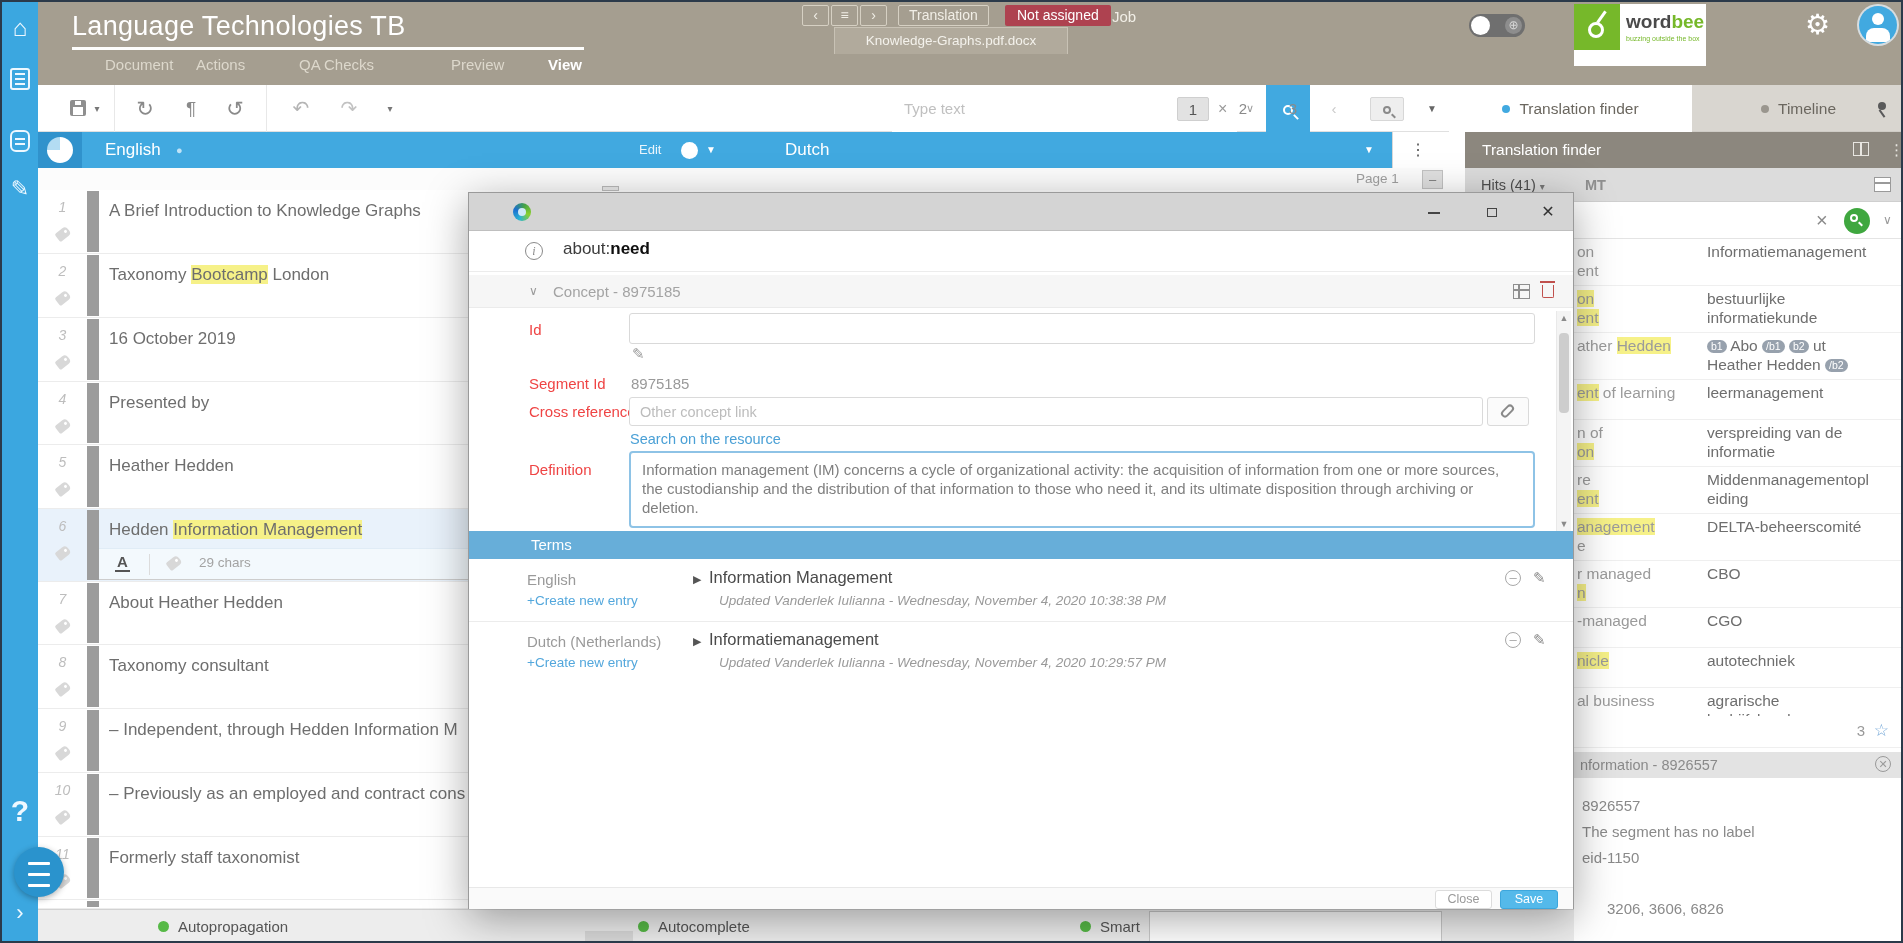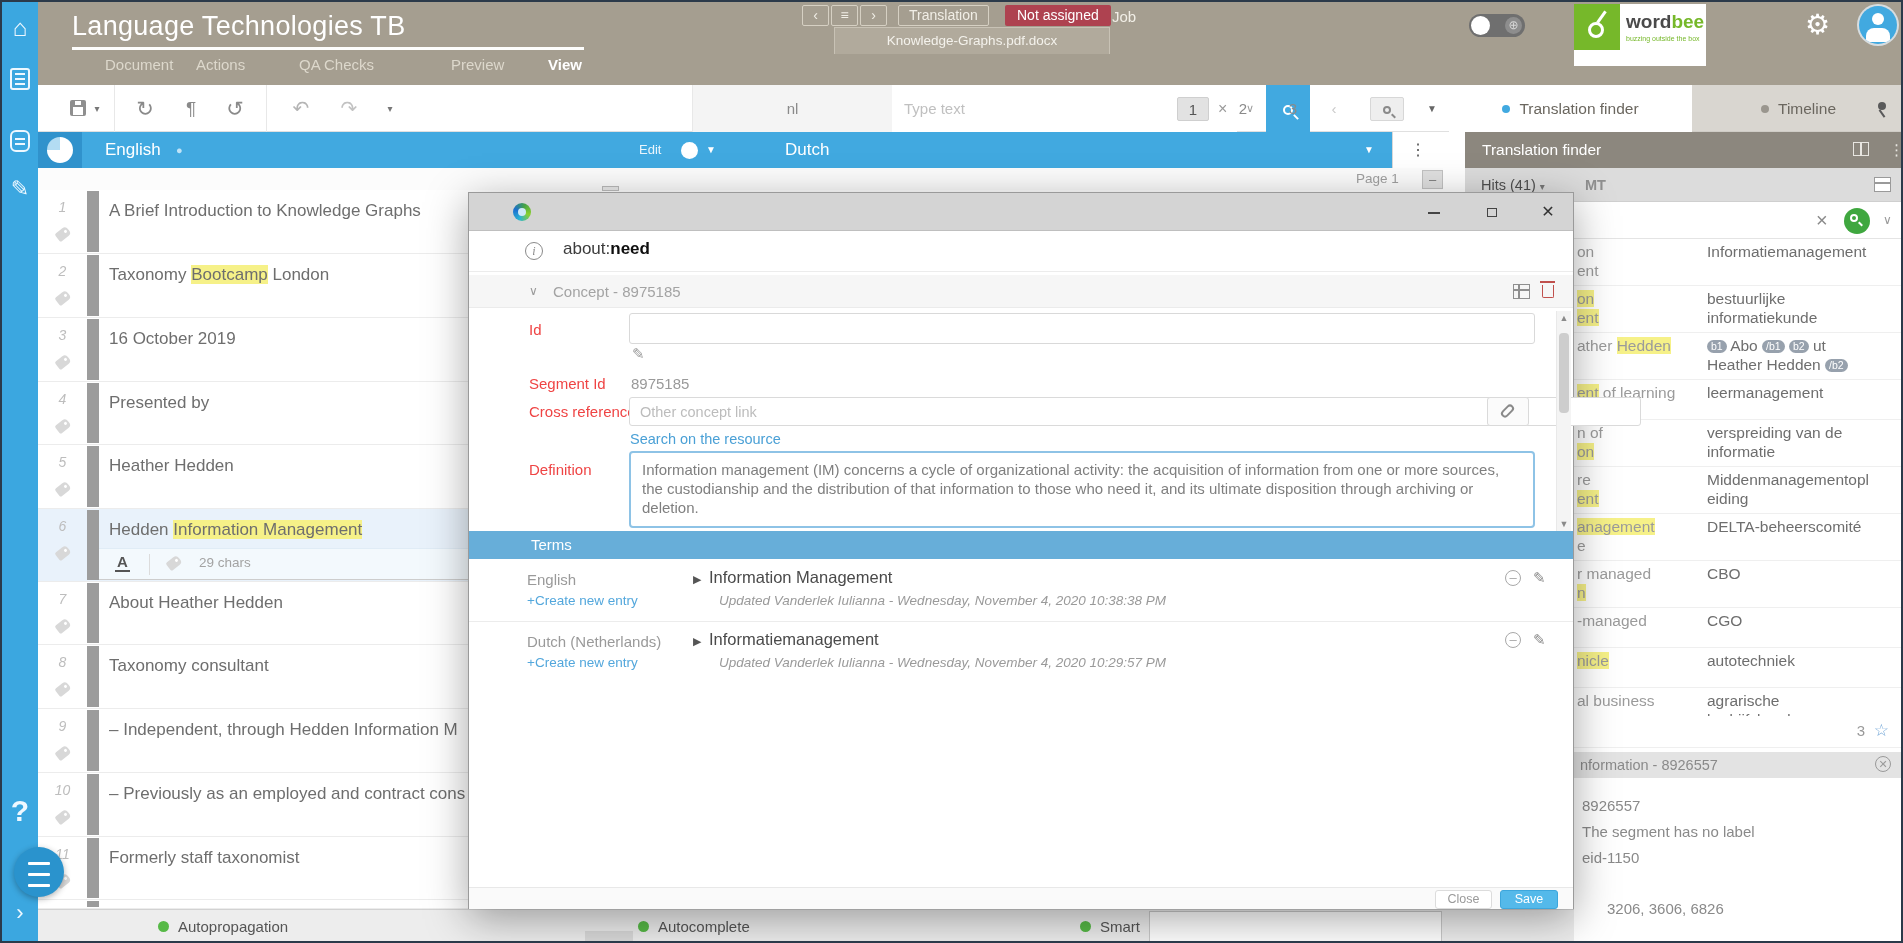--- a/index.html
+++ b/index.html
@@ -23,21 +23,21 @@
   #title-underline { position:absolute; left:34px; top:45px; width:512px; height:3px; background:#fdfdfc; }
   .menu-item { position:absolute; top:54px; font-size:15px; color:#ddd8cc; cursor:pointer; }
   .menu-item.active { color:#fff; font-weight:bold; }
   .nav-btn { position:absolute; top:3px; width:27px; height:21px; border:1px solid #d6d0c3; color:#f1eee6;
              text-align:center; line-height:19px; font-size:14px; border-radius:2px; }
   .top-btn { position:absolute; top:3px; height:21px; border:1px solid #d6d0c3; color:#f1eee6;
              text-align:center; line-height:19px; font-size:14px; border-radius:2px; padding:0 10px; }
   #badge-na { position:absolute; top:3px; left:967px; height:21px; background:#ae4250; color:#fff;
               font-size:14px; line-height:21px; padding:0 12px; border-radius:2px; }
   #job-label { position:absolute; top:6px; left:1074px; color:#f1eee6; font-size:15px; }
-  #doc-tab { position:absolute; top:25px; left:796px; width:276px; height:27px; background:#b1aa9c;
+  #doc-tab { position:absolute; top:25px; left:796px; width:234px; height:27px; background:#b1aa9c;
              border:1px solid #c8c2b5; border-bottom:none; color:#f4f2ec; font-size:13.5px;
              text-align:center; line-height:26px; }
   #toggle { position:absolute; left:1431px; top:12px; width:56px; height:23px; background:#6f6f6f; border-radius:12px; }
   #toggle .knob { position:absolute; left:2px; top:2px; width:19px; height:19px; background:#fff; border-radius:50%; }
   #toggle .globe { position:absolute; right:3px; top:3px; width:17px; height:17px; border-radius:50%;
                    background:#8d8d8d; color:#d6d6d6; font-size:12px; line-height:16px; text-align:center; }
   #brand { position:absolute; left:1536px; top:2px; width:132px; height:62px; background:#fff;padding-left:8px; }
   #brand .sq { position:absolute; left:0; top:0; width:46px; height:46px; background:#76b82a; }
   #brand .sq .dot { position:absolute; left:14px; top:18px; width:16px; height:16px; border:3px solid #fff; border-radius:50%;}
   #brand .sq .ant { position:absolute; left:26px; top:6px; width:3px; height:14px; background:#fff; transform:rotate(35deg); }
@@ -185,21 +185,21 @@
   #grid-ic:after { content:""; position:absolute; left:4px; top:0; width:1.5px; height:100%; background:#8f8f8f; }
   #grid-ic:before { content:""; position:absolute; left:0; top:4px; width:100%; height:1.5px; background:#8f8f8f; }
   #trash-ic { position:absolute; left:1073px; top:10px; width:12px; height:13px; border:1.5px solid #c0504d;
               border-top:none; border-radius:0 0 2px 2px; }
   #trash-ic:before { content:""; position:absolute; left:-3px; top:-4px; width:15px; height:2px; background:#c0504d; }
   .fld-lbl { position:absolute; left:60px; font-size:15px; color:#ef4444; }
   .fld-val { position:absolute; left:162px; font-size:15px; color:#9a9a9a; }
   #id-input { position:absolute; left:160px; top:120px; width:906px; height:31px; border:1px solid #d9d9d9;
               border-radius:3px; font-size:15px; padding:0 10px; color:#555; outline:none; font-family:"Liberation Sans",sans-serif;}
   #pencil-ic { position:absolute; left:163px; top:152px; color:#9a9a9a; font-size:15px; }
-  #cross-input { position:absolute; left:160px; top:204px; width:1012px; height:29px; border:1px solid #dadada;
+  #cross-input { position:absolute; left:160px; top:204px; width:854px; height:29px; border:1px solid #dadada;
                  border-radius:3px; font-size:14.5px; padding:0 10px; color:#555; outline:none; font-family:"Liberation Sans",sans-serif;}
   #cross-input::placeholder { color:#bcbcbc; }
   #link-btn { position:absolute; left:1018px; top:204px; width:42px; height:29px; border:1px solid #dadada;
               border-radius:3px; background:#fbfbfb; }
   #link-btn i { position:absolute; left:12px; top:9px; width:15px; height:8px; border:2px solid #8a8a8a; border-radius:5px;
                 transform:rotate(-45deg); }
   #search-res { position:absolute; left:161px; top:238px; font-size:14.5px; color:#4aa0d6; }
   #def-box { position:absolute; left:160px; top:258px; width:906px; height:77px; border:2px solid #8ec3e6;
              border-radius:4px; padding:7px 11px; font-size:15px; color:#7f7f7f; line-height:19px; overflow:hidden; }
   #pp-scroll { position:absolute; left:1087px; top:118px; width:15px; height:220px; background:#f4f4f4; border-left:1px solid #e9e9e9;}
@@ -291,21 +291,20 @@
     <div class="floppy"></div>
     <div class="tb-ic caret" style="left:52px; width:14px;">▾</div>
     <div class="tb-sep" style="left:76px;"></div>
     <div class="tb-ic" style="left:92px; width:30px; font-size:21px;">↻</div>
     <div class="tb-ic" style="left:138px; width:30px;">¶</div>
     <div class="tb-ic" style="left:182px; width:30px; font-size:21px;">↺</div>
     <div class="tb-sep" style="left:228px;"></div>
     <div class="tb-ic" style="left:248px; width:30px; color:#b5b5b5; font-size:20px;">↶</div>
     <div class="tb-ic" style="left:296px; width:30px; color:#c2c2c2; font-size:20px;">↷</div>
     <div class="tb-ic caret" style="left:342px; width:20px;">▾</div>
-    <div id="nl-box">nl</div>
     <input id="search-input" placeholder="Type text" style="">
     <div id="search-clear">×</div>
     <div id="search-caret">∨</div>
     <div id="search-btn"><span class="mag"></span></div>
     <div class="tb-ic" style="left:1284px; width:24px; color:#c9c9c9; font-size:15px;">‹</div>
     <div id="pages">
         <div class="page-num active" style="left: 1139px;">1</div>
         <div class="page-num" style="left: 1189px;">2</div>
         <div class="page-num" style="left: 1239px;">3</div>
       </div>

